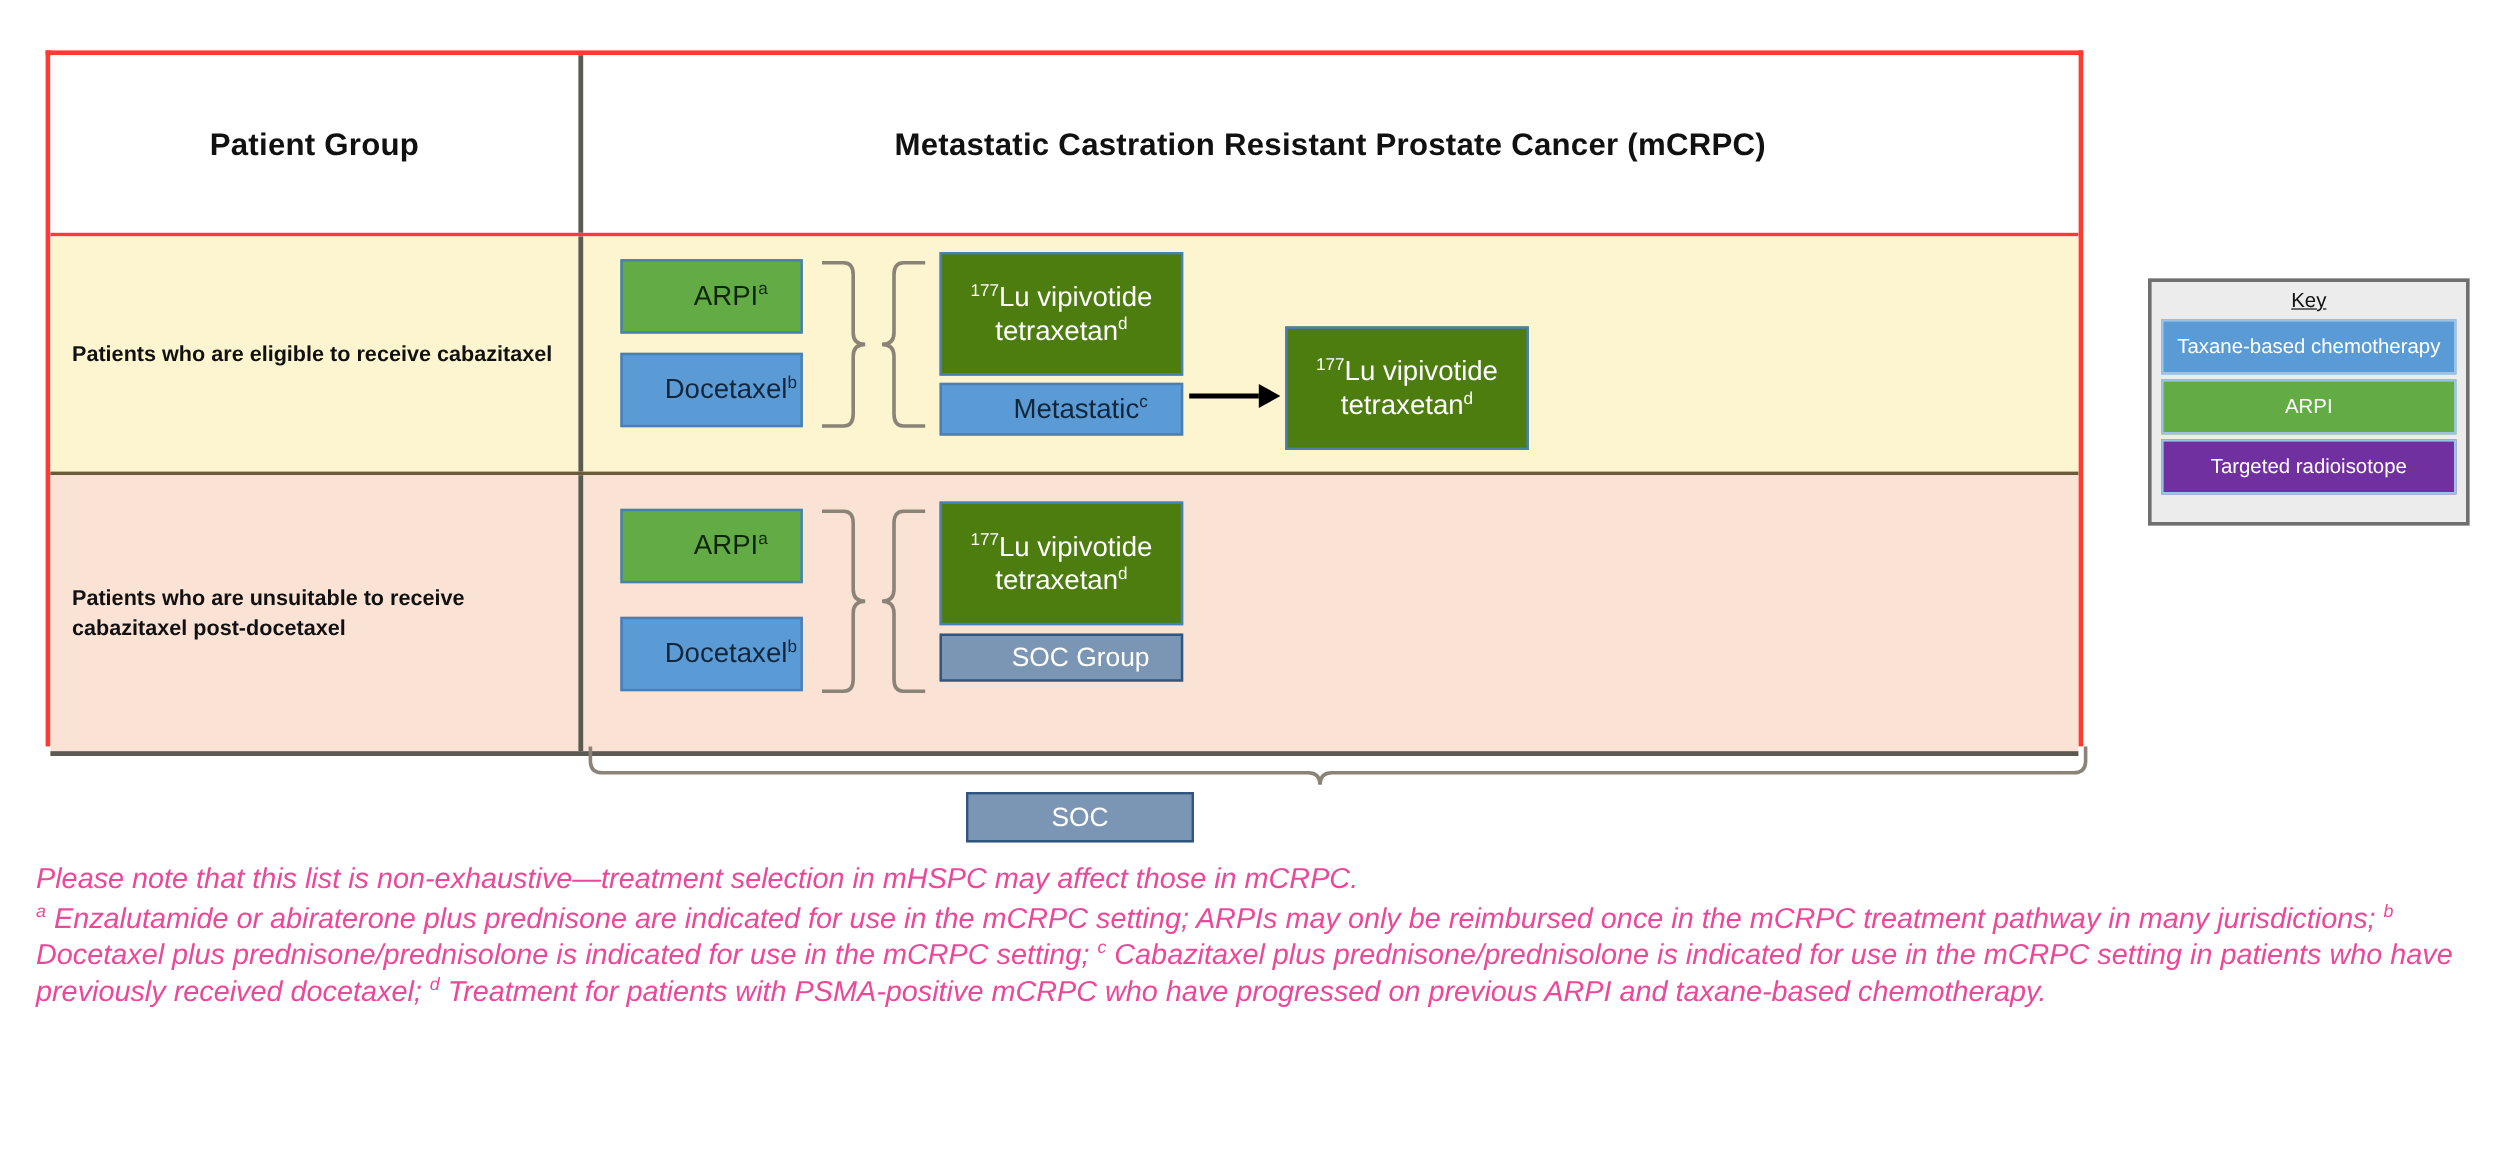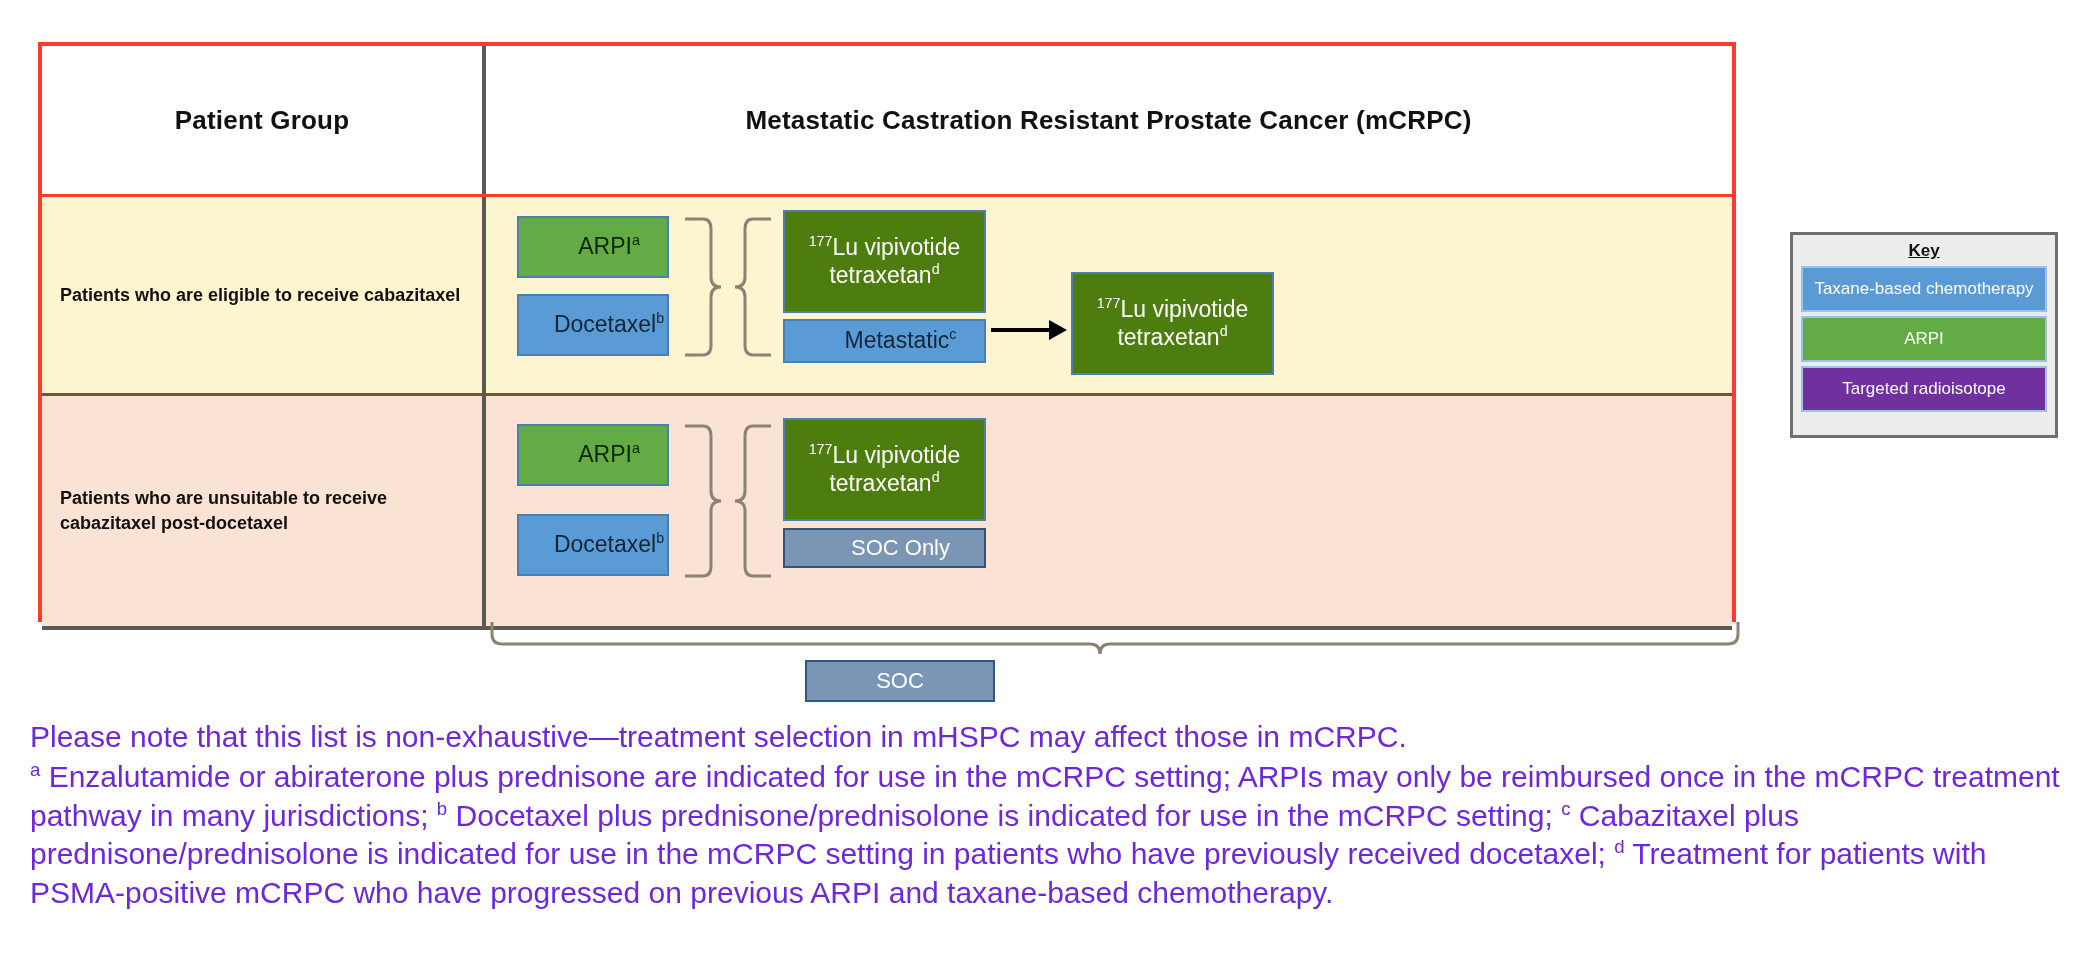--- a/index.html
+++ b/index.html
@@ -73,21 +73,21 @@
   
   .bracket{position:absolute;pointer-events:none;}
 
   
   .key{
     position:absolute;left:1790px;top:232px;width:268px;height:206px;
     background:#ececec;border:3px solid #6f6f6f;box-sizing:border-box;
     padding:6px 8px 8px 8px;
   }
   .key-title{
-    text-align:center;font-size:17px;font-weight:bold;color:#111;
+    text-align:center;font-size:17px;font-weight:normal;color:#111;
     text-decoration:underline;margin-bottom:5px;
   }
   .key-item{
     height:46px;margin-bottom:4px;box-sizing:border-box;
     display:flex;align-items:center;justify-content:center;text-align:center;
     color:#ffffff;font-size:17px;line-height:1.15;
     border:2px solid #9cc3e5;
   }
   .key-blue{background:#5b9bd5;text-align:center;}
   .key-green{background:#63ac45;}
@@ -97,21 +97,21 @@
   .soc-box{
     position:absolute;left:805px;top:660px;width:190px;height:42px;
     background:#7b96b5;border:2px solid #31557f;box-sizing:border-box;
     display:flex;align-items:center;justify-content:center;
     color:#ffffff;font-size:22px;
   }
 
   
   .notes{
     position:absolute;left:30px;top:718px;width:2040px;
-    font-size:30px;color:#6d28d9;line-height:1.28;
+    font-size:24px;color:#ec4899;line-height:1.28;font-style:italic;
   }
   .notes p{margin:0 0 2px 0;}
 </style>
 </head>
 <body>
 
 <div class="canvas">
 
   <div class="table">
 
@@ -190,21 +190,21 @@
         </svg>
         <svg class="bracket" style="left:245px;top:26px;" width="44" height="158">
           <path d="M40 4 H22 Q14 4 14 14 V69 Q14 79 4 79 Q14 79 14 89 V144 Q14 154 22 154 H40" fill="none" stroke="#8a8376" stroke-width="3"></path>
         </svg>
 
         <div class="box box-purple" style="left:297px;top:22px;width:203px;height:103px;padding:4px;">
           <span><span class="pre">177</span><span>Lu vipivotide tetraxetan</span><sup>d</sup></span>
         </div>
 
         <div class="box box-soc" style="left:297px;top:132px;width:203px;height:40px;">
-          <span>SOC Only</span>
+          <span>SOC Group</span>
         </div>
 
       </div>
     </div>
 
   </div>
 
   <svg class="bracket" style="left:490px;top:618px;" width="1250" height="48">
     <path d="M2 4 V16 Q2 26 12 26 H600 Q610 26 610 36 Q610 26 620 26 H1238 Q1248 26 1248 16 V4" fill="none" stroke="#8a8376" stroke-width="3"></path>
   </svg>

